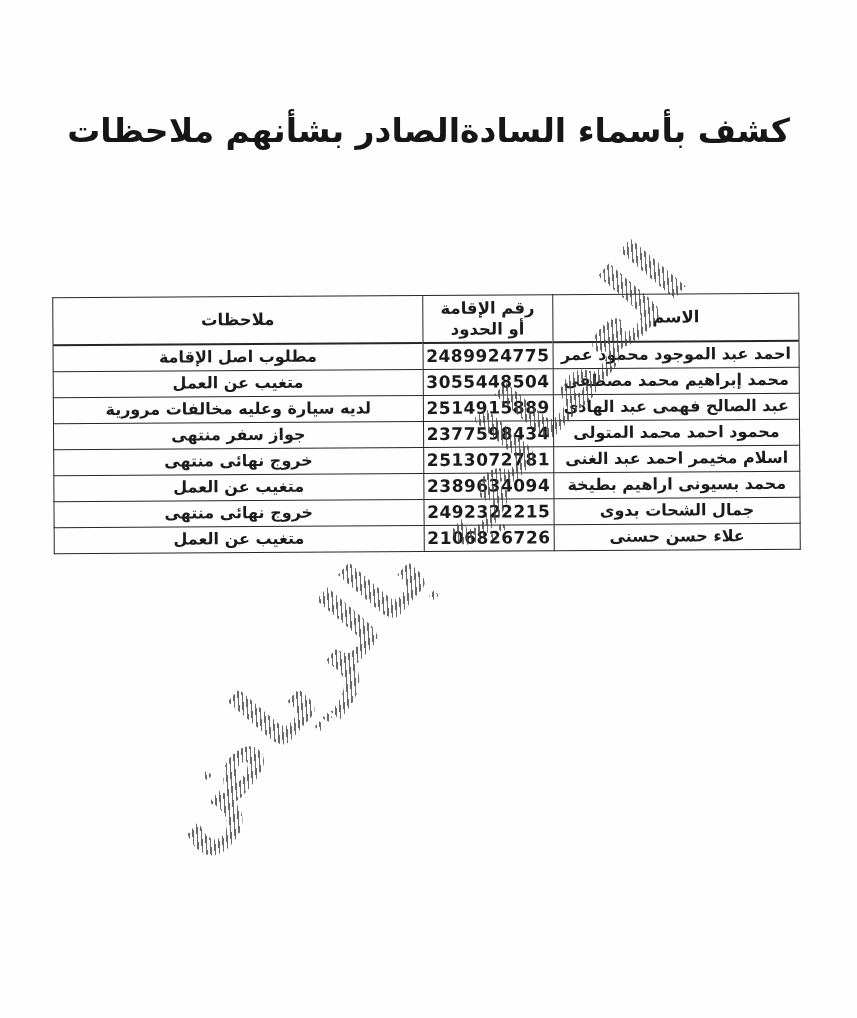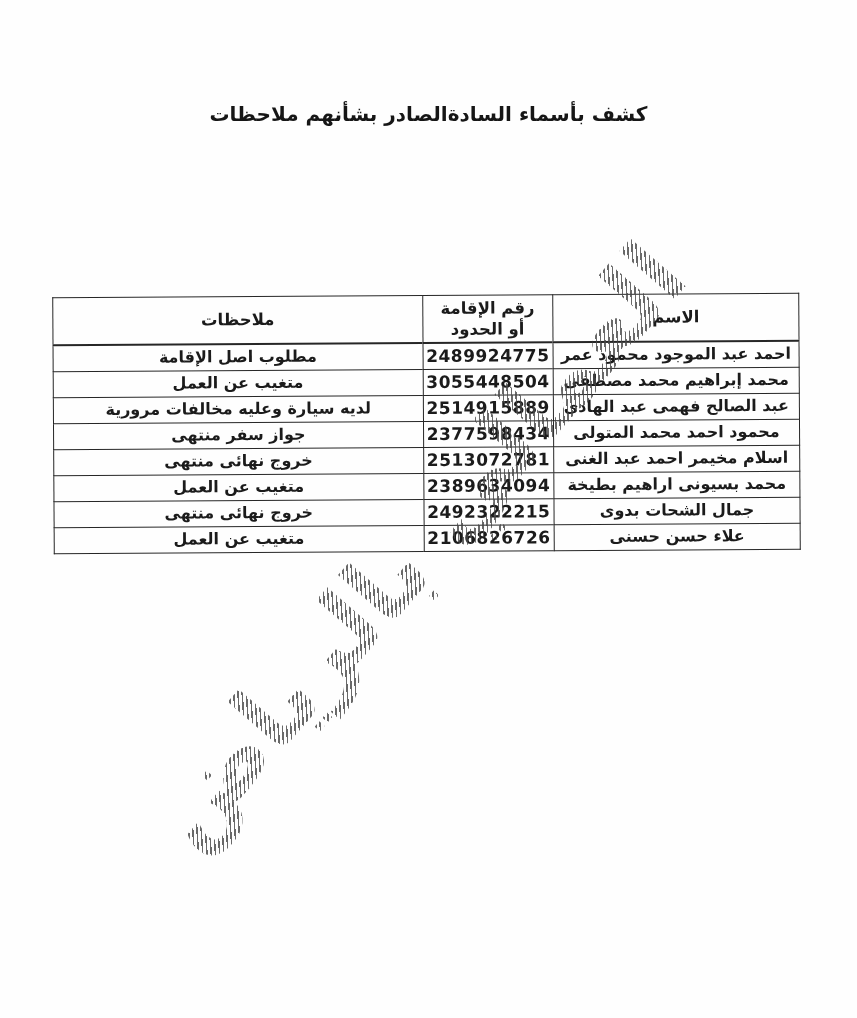--- a/index.html
+++ b/index.html
@@ -11,25 +11,25 @@
     position: relative;
     width: 857px;
     height: 1018px;
     background: #fefefe;
     overflow: hidden;
     font-family: "DejaVu Sans", sans-serif;
     color: #1b1b1b;
   }
   .doc-title {
     position: absolute;
-    top: 102px;
+    top: 111px;
     left: 0;
     width: 857px;
     text-align: center;
-    font-size: 20px;
+    font-size: 33px;
     font-weight: bold;
     direction: rtl;
     color: #161616;
     letter-spacing: 0.5px;
     z-index: 2;
   }
   .roster-table {
     position: absolute;
     top: 295px;
     left: 53px;

